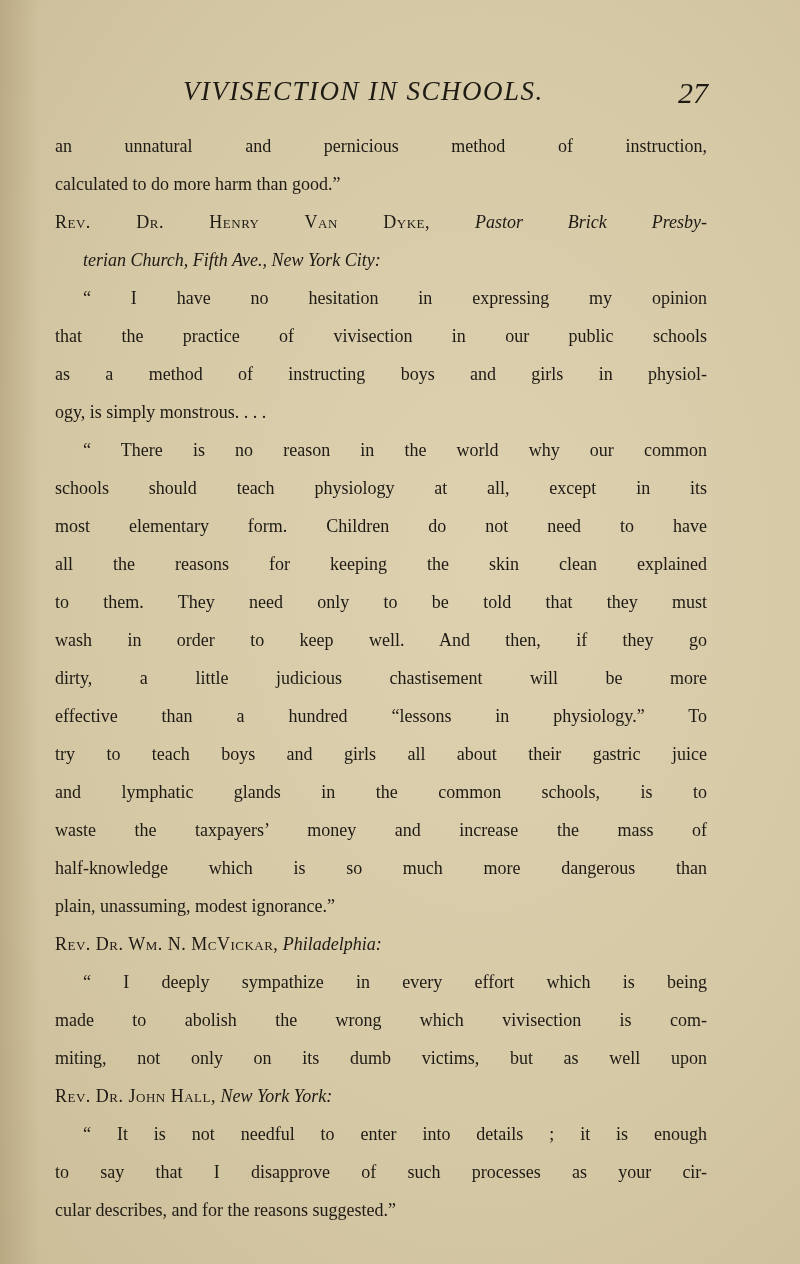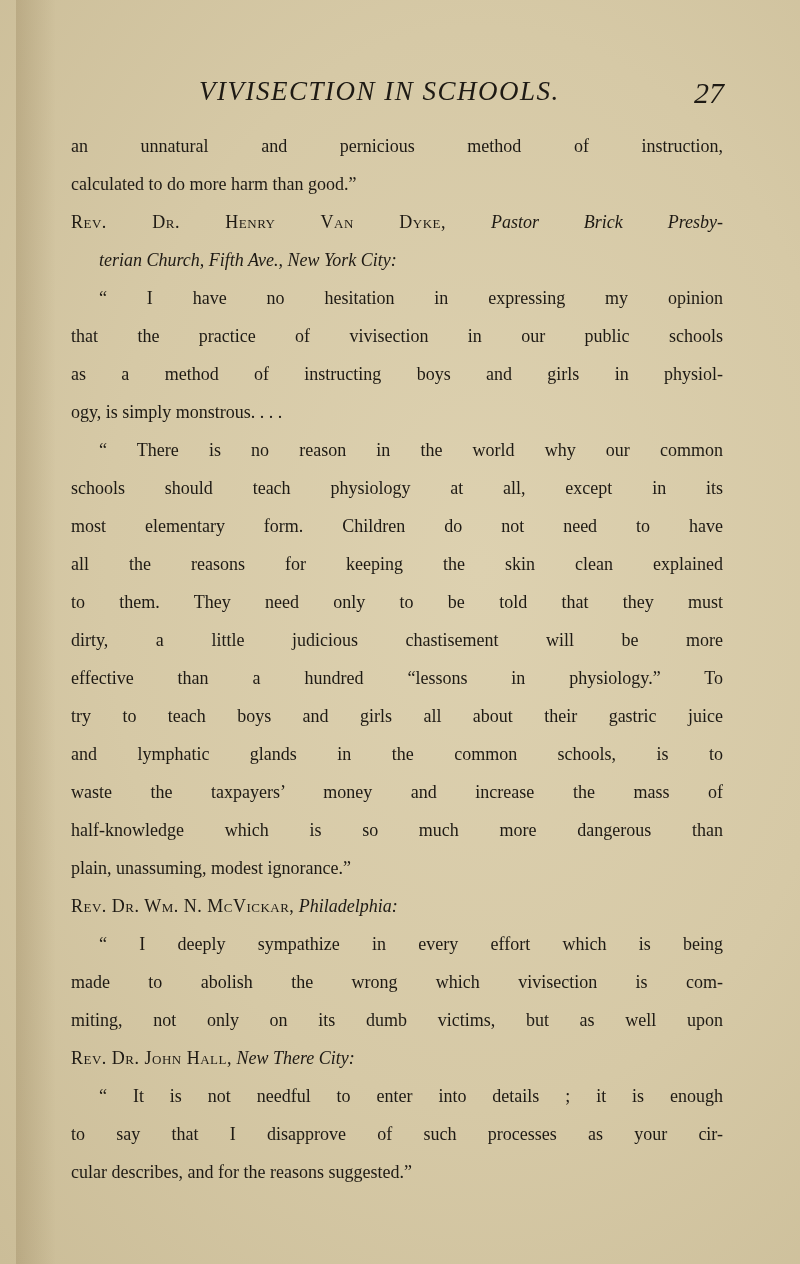--- a/index.html
+++ b/index.html
@@ -11,21 +11,21 @@
       height: 1264px;
       overflow: hidden;
       background: #d9ccaa;
       background: radial-gradient(ellipse at 60% 45%, #ddd1b0 0%, #d6c9a6 55%, #cbbd98 100%);
       position: relative;
       font-family: "Liberation Serif", "DejaVu Serif", serif;
       color: #1e1a14;
     }
     .page {
       position: absolute;
-      left: 16px; top: 0;
+      left: 0; top: 0;
       width: 663px; height: 1264px; border-radius: 6px;
     }
     .left-shadow {
       position: absolute;
       left: 0; top: 0;
       width: 40px; height: 1264px;
       background: linear-gradient(to right, rgba(150,130,90,0.35), rgba(150,130,90,0));
     }
     .running-head {
       position: absolute;
@@ -107,37 +107,38 @@
     </span>
     <span class="line indent">“ I have no hesitation in expressing my opinion</span>
     <span class="line">that the practice of vivisection in our public schools</span>
     <span class="line">as a method of instructing boys and girls in physiol-</span>
     <span class="line last">ogy, is simply monstrous.   .   .   .</span>
     <span class="line indent">“ There is no reason in the world why our common</span>
     <span class="line">schools should teach physiology at all, except in its</span>
     <span class="line">most elementary form.  Children do not need to have</span>
     <span class="line">all the reasons for keeping the skin clean explained</span>
     <span class="line">to them.  They need only to be told that they must</span>
+    <span class="line">wash in order to keep well.  And then, if they go</span>
     <span class="line">dirty, a little judicious chastisement will be more</span>
     <span class="line">effective than a hundred “lessons in physiology.”  To</span>
     <span class="line">try to teach boys and girls all about their gastric juice</span>
     <span class="line">and lymphatic glands in the common schools, is to</span>
     <span class="line">waste the taxpayers’ money and increase the mass of</span>
     <span class="line">half-knowledge which is so much more dangerous than</span>
     <span class="line last">plain, unassuming, modest ignorance.”</span>
 
     <span class="line last">
       <span class="sc">Rev. Dr. Wm. N. McVickar,</span>
       <span class="it">Philadelphia:</span>
     </span>
     <span class="line indent">“ I deeply sympathize in every effort which is being</span>
     <span class="line">made to abolish the wrong which vivisection is com-</span>
     <span class="line">miting, not only on its dumb victims, but as well upon</span>
 
     <span class="line last">
       <span class="sc">Rev. Dr. John Hall,</span>
-      <span class="it">New There City:</span>
+      <span class="it">New York York:</span>
     </span>
     <span class="line indent">“ It is not needful to enter into details ; it is enough</span>
     <span class="line">to say that I disapprove of such processes as your cir-</span>
     <span class="line last">cular describes, and for the reasons suggested.”</span>
   </div>
 </div>
 
 </body></html>

